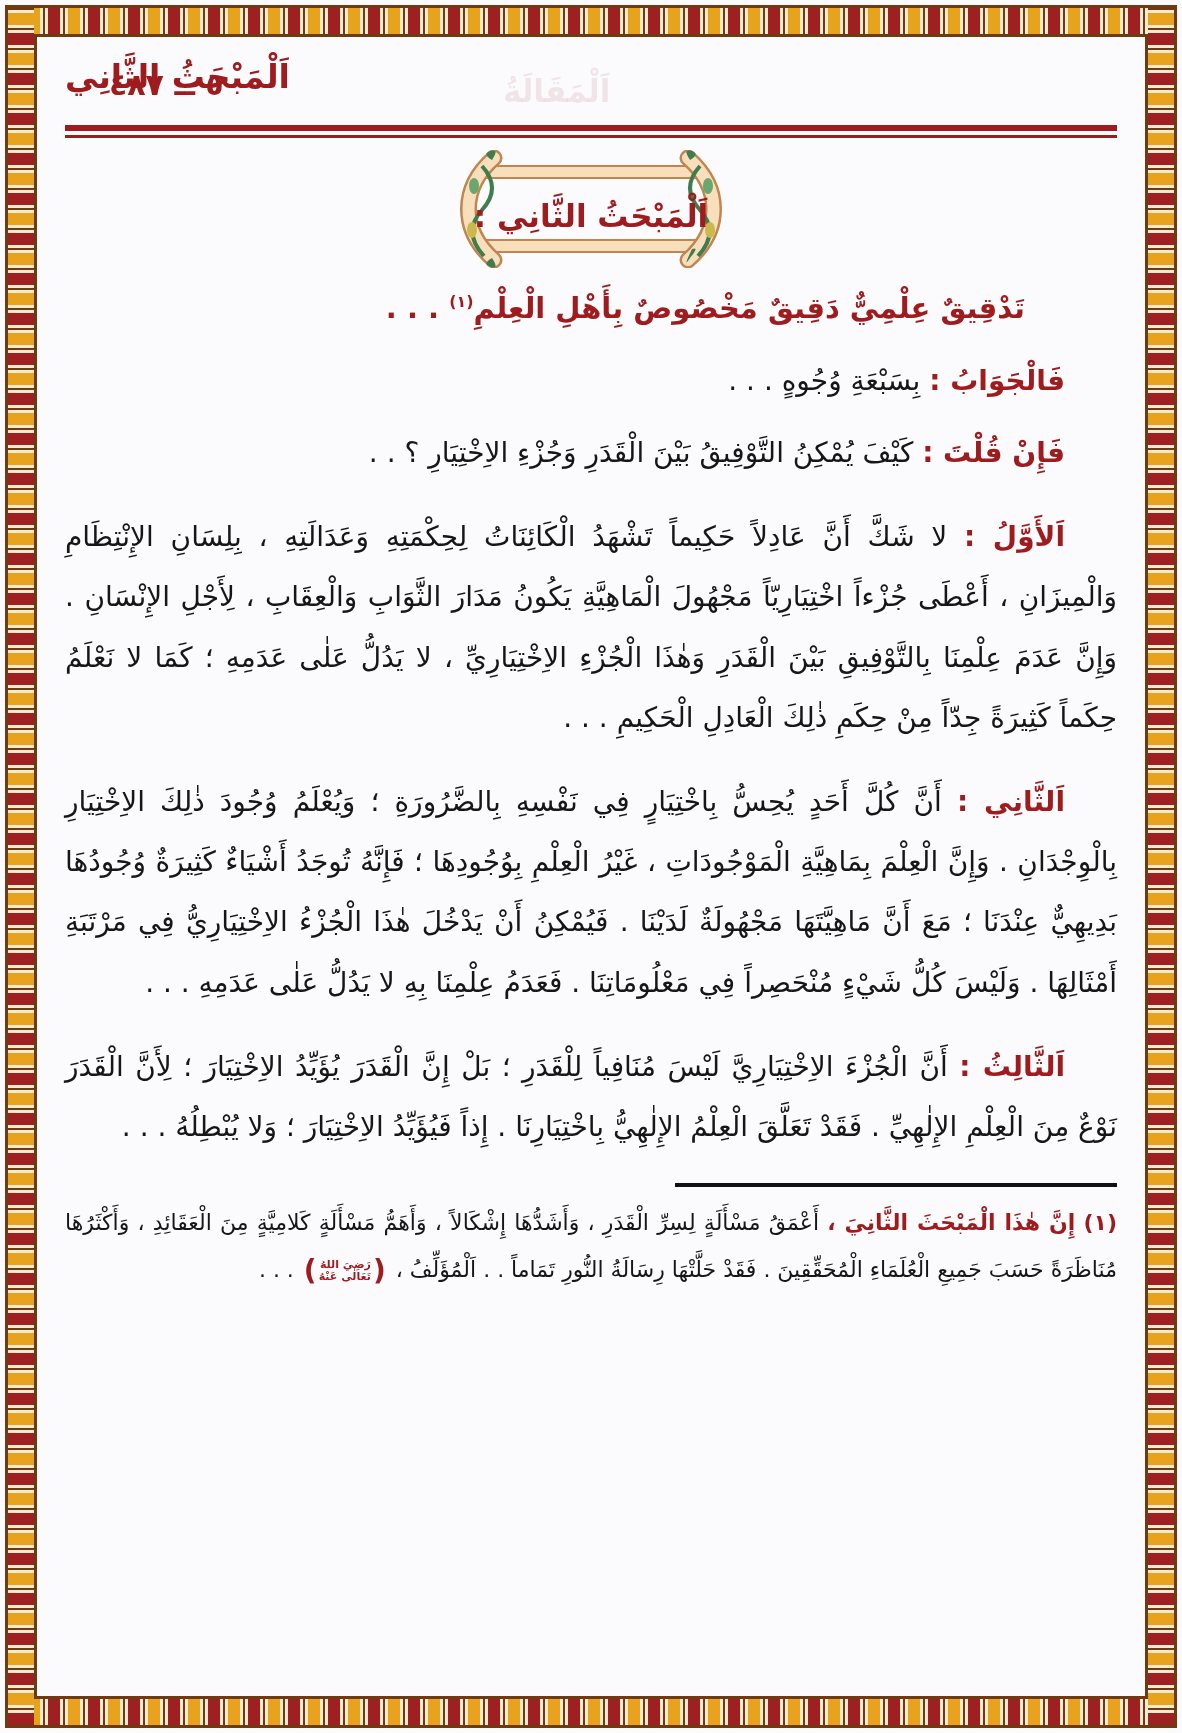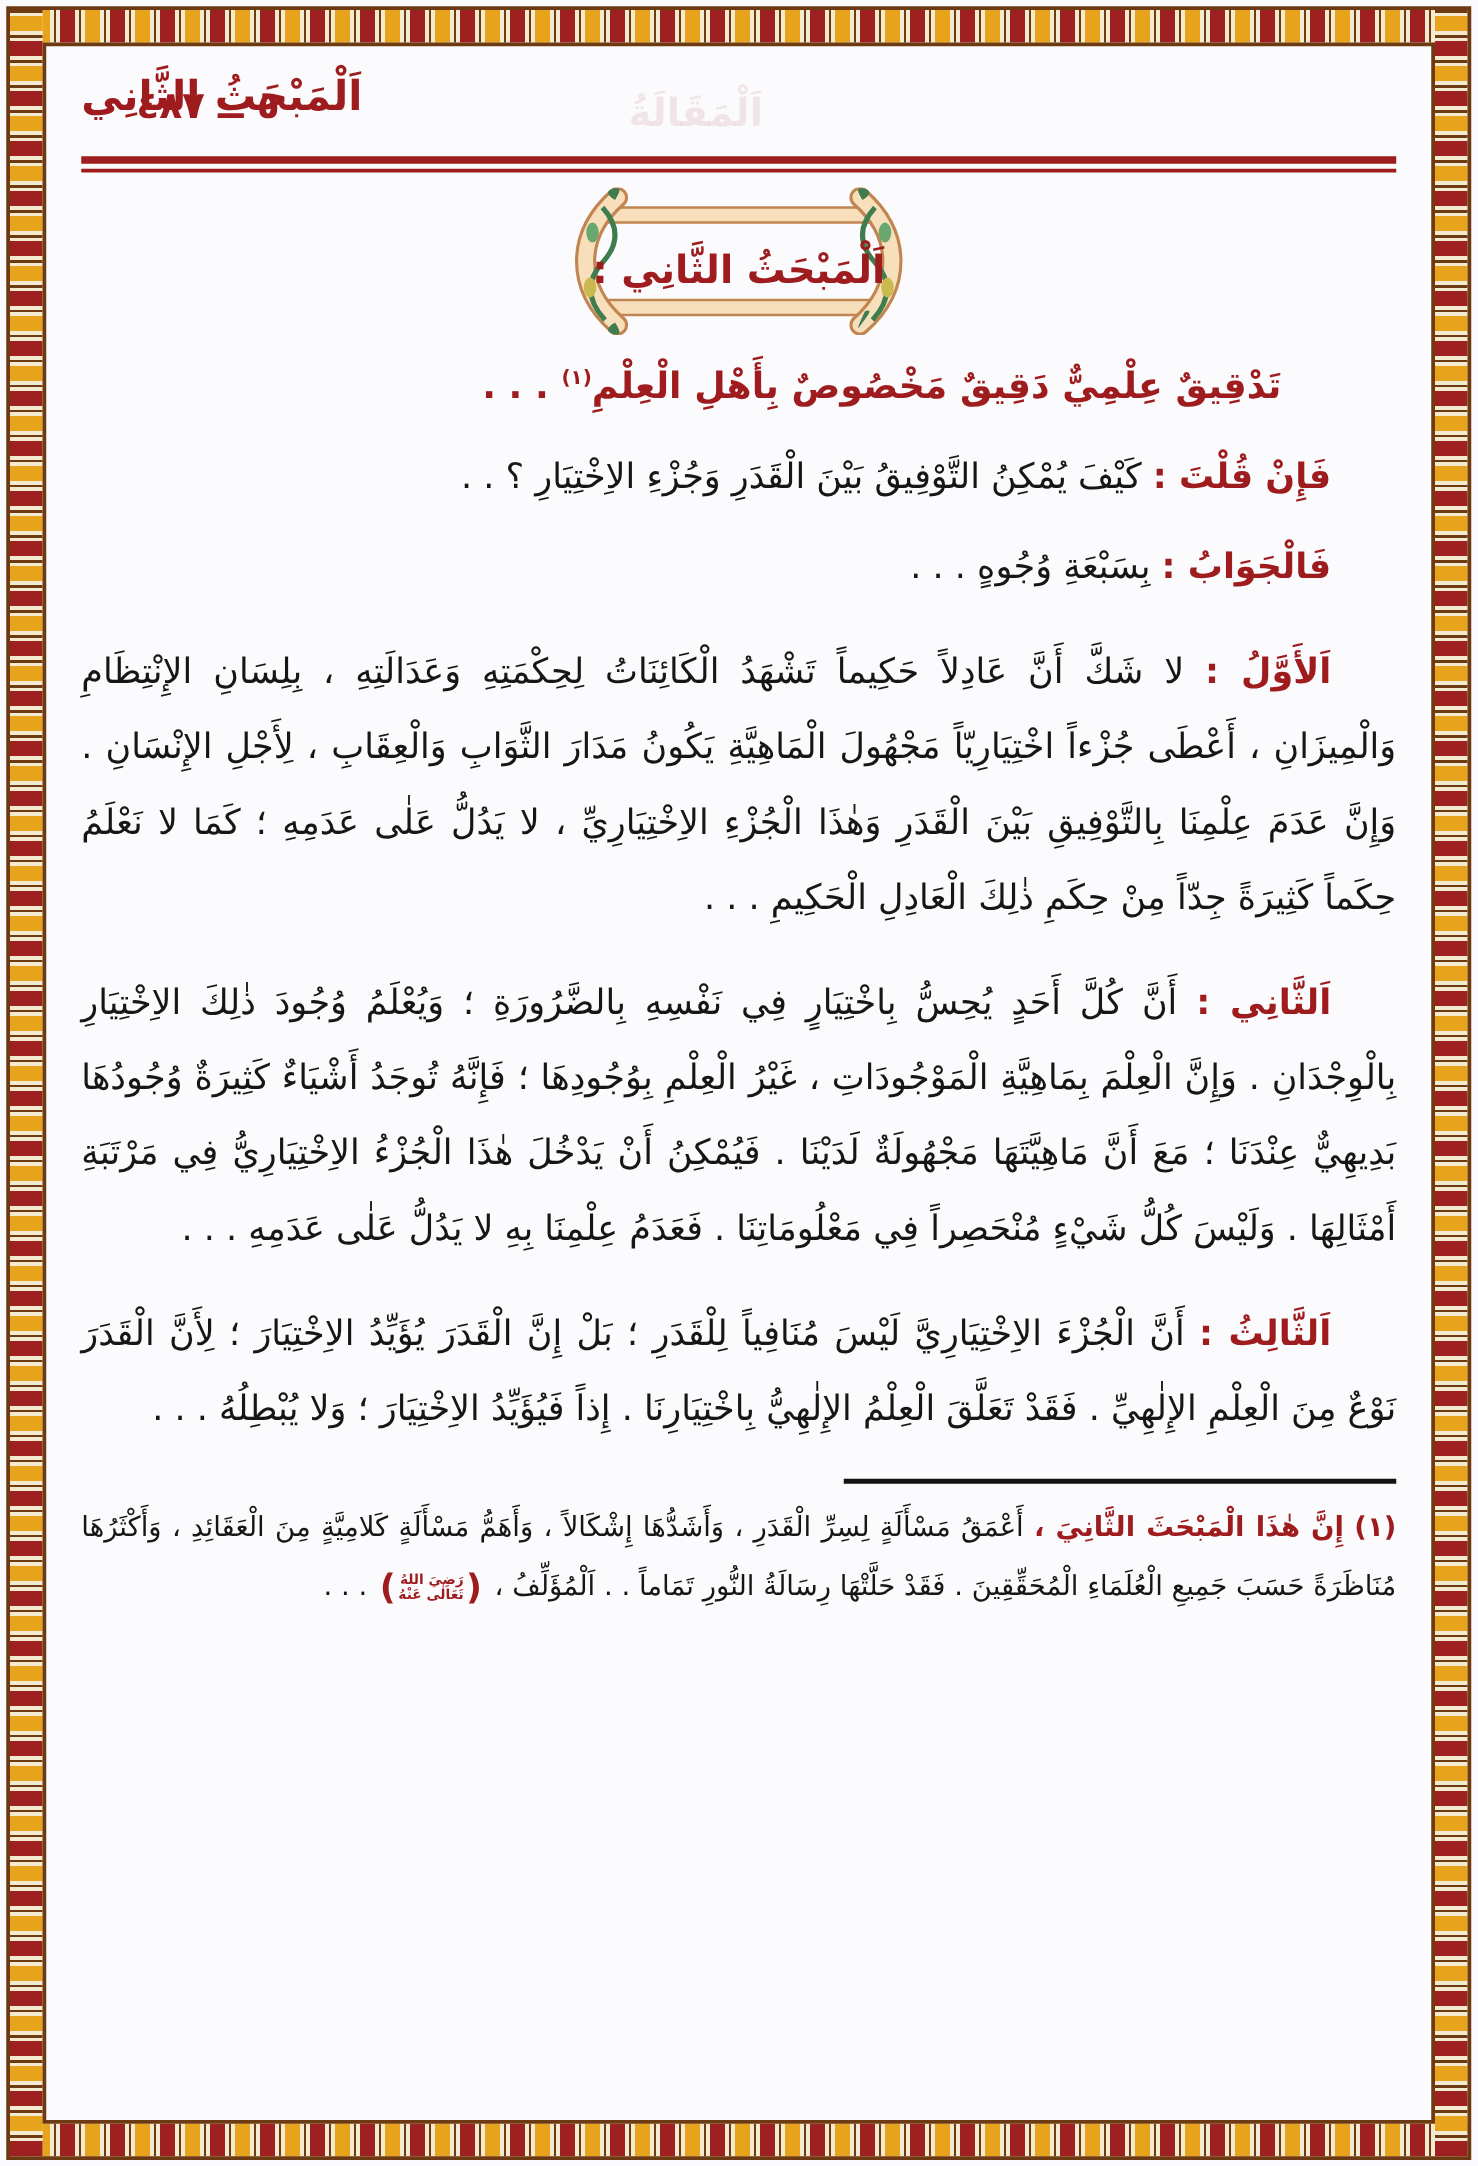--- a/index.html
+++ b/index.html
@@ -98,22 +98,22 @@
         <ellipse cx="38" cy="36" rx="5" ry="8" fill="#6aa76f"></ellipse>
         <ellipse cx="36" cy="80" rx="5" ry="8" fill="#c9b94e"></ellipse>
         <ellipse cx="272" cy="36" rx="5" ry="8" fill="#6aa76f"></ellipse>
         <ellipse cx="274" cy="80" rx="5" ry="8" fill="#c9b94e"></ellipse>
       </svg>
       <div class="cartouche-title">اَلْمَبْحَثُ الثَّانِي :</div>
     </div>
 
     <p class="tadqiq"><span>تَدْقِيقٌ عِلْمِيٌّ دَقِيقٌ مَخْصُوصٌ بِأَهْلِ الْعِلْمِ</span><sup>(١)</sup><span> . . .</span></p>
 
+    <p class="body-text qline"><span class="lead">فَالْجَوَابُ :</span> <span>بِسَبْعَةِ وُجُوهٍ . . .</span></p>
     <p class="body-text qline"><span class="lead">فَإِنْ قُلْتَ :</span> <span>كَيْفَ يُمْكِنُ التَّوْفِيقُ بَيْنَ الْقَدَرِ وَجُزْءِ الاِخْتِيَارِ ؟ . .</span></p>
-    <p class="body-text qline"><span class="lead">فَالْجَوَابُ :</span> <span>بِسَبْعَةِ وُجُوهٍ . . .</span></p>
 
     <p class="body-text para"><span class="lead">اَلأَوَّلُ :</span> <span>لا شَكَّ أَنَّ عَادِلاً حَكِيماً تَشْهَدُ الْكَائِنَاتُ لِحِكْمَتِهِ وَعَدَالَتِهِ ، بِلِسَانِ الإِنْتِظَامِ وَالْمِيزَانِ ، أَعْطَى جُزْءاً اخْتِيَارِيّاً مَجْهُولَ الْمَاهِيَّةِ يَكُونُ مَدَارَ الثَّوَابِ وَالْعِقَابِ ، لِأَجْلِ الإِنْسَانِ . وَإِنَّ عَدَمَ عِلْمِنَا بِالتَّوْفِيقِ بَيْنَ الْقَدَرِ وَهٰذَا الْجُزْءِ الاِخْتِيَارِيِّ ، لا يَدُلُّ عَلٰى عَدَمِهِ ؛ كَمَا لا نَعْلَمُ حِكَماً كَثِيرَةً جِدّاً مِنْ حِكَمِ ذٰلِكَ الْعَادِلِ الْحَكِيمِ . . .</span></p>
     <p class="body-text para"><span class="lead">اَلثَّانِي :</span> <span>أَنَّ كُلَّ أَحَدٍ يُحِسُّ بِاخْتِيَارٍ فِي نَفْسِهِ بِالضَّرُورَةِ ؛ وَيُعْلَمُ وُجُودَ ذٰلِكَ الاِخْتِيَارِ بِالْوِجْدَانِ . وَإِنَّ الْعِلْمَ بِمَاهِيَّةِ الْمَوْجُودَاتِ ، غَيْرُ الْعِلْمِ بِوُجُودِهَا ؛ فَإِنَّهُ تُوجَدُ أَشْيَاءٌ كَثِيرَةٌ وُجُودُهَا بَدِيهِيٌّ عِنْدَنَا ؛ مَعَ أَنَّ مَاهِيَّتَهَا مَجْهُولَةٌ لَدَيْنَا . فَيُمْكِنُ أَنْ يَدْخُلَ هٰذَا الْجُزْءُ الاِخْتِيَارِيُّ فِي مَرْتَبَةِ أَمْثَالِهَا . وَلَيْسَ كُلُّ شَيْءٍ مُنْحَصِراً فِي مَعْلُومَاتِنَا . فَعَدَمُ عِلْمِنَا بِهِ لا يَدُلُّ عَلٰى عَدَمِهِ . . .</span></p>
     <p class="body-text para"><span class="lead">اَلثَّالِثُ :</span> <span>أَنَّ الْجُزْءَ الاِخْتِيَارِيَّ لَيْسَ مُنَافِياً لِلْقَدَرِ ؛ بَلْ إِنَّ الْقَدَرَ يُؤَيِّدُ الاِخْتِيَارَ ؛ لِأَنَّ الْقَدَرَ نَوْعٌ مِنَ الْعِلْمِ الإِلٰهِيِّ . فَقَدْ تَعَلَّقَ الْعِلْمُ الإِلٰهِيُّ بِاخْتِيَارِنَا . إِذاً فَيُؤَيِّدُ الاِخْتِيَارَ ؛ وَلا يُبْطِلُهُ . . .</span></p>
 
     <div class="footnote">
       <div class="fn-rule"></div>
       <p class="fn-text">
         <span class="lead">(١)</span>
         <span class="lead">إِنَّ هٰذَا الْمَبْحَثَ الثَّانِيَ ،</span>

